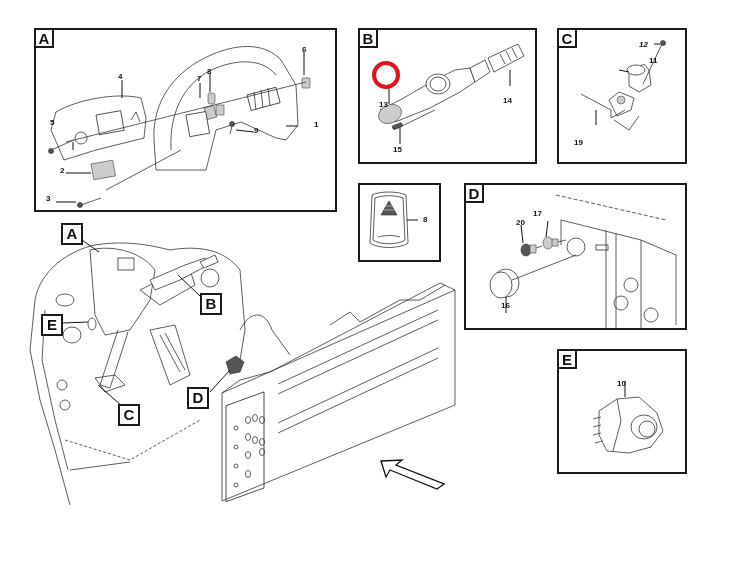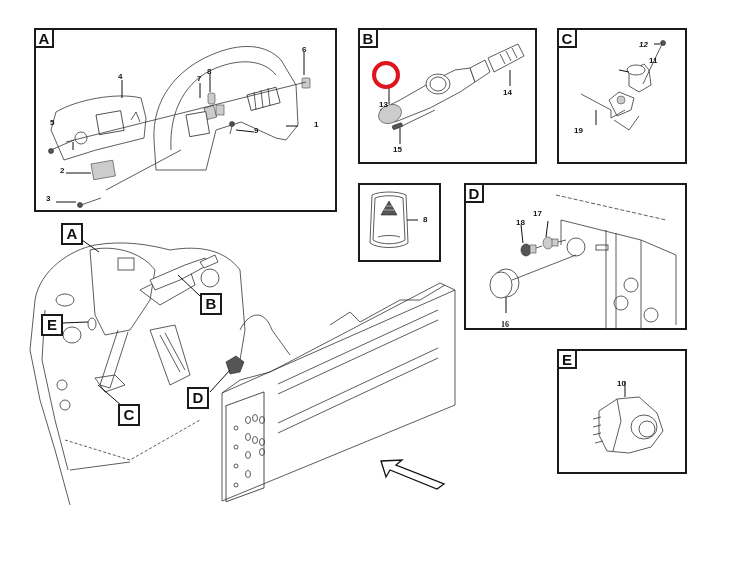--- a/index.html
+++ b/index.html
@@ -93,21 +93,21 @@
     <rect class="dk" x="32" y="96" width="10" height="4" rx="1" transform="rotate(-20 32 96)"></rect>
     <line class="ln" x1="42" y1="96" x2="75" y2="80"></line>
 
     <line class="lead" x1="29" y1="58" x2="29" y2="74"></line>
     <line class="lead" x1="150" y1="40" x2="150" y2="56"></line>
     <line class="lead" x1="40" y1="98" x2="40" y2="114"></line>
   </svg>
 
   <div style="position:absolute;left:12px;top:31px;width:28px;height:28px;border:4px solid #e0141e;border-radius:50%;box-sizing:border-box;background:#fff;"></div>
   <span class="num" style="left:19px;top:40px;margin-top:30px;">13</span>
-  <span class="num" style="left:143px;top:58px;">14</span>
+  <span class="num" style="left:143px;top:66px;">14</span>
   <span class="num" style="left:33px;top:115px;">15</span>
 </div>
 
 <div class="box" style="left:557px;top:28px;width:130px;height:136px;">
   <div class="tag">C</div>
   <svg width="130" height="136">
 
     <path class="lf" d="M70,42 L85,34 L90,40 L92,55 L80,62 L70,56 Z"></path>
     <ellipse class="lf" cx="77" cy="40" rx="9" ry="5"></ellipse>
 
@@ -121,21 +121,21 @@
 
     <line class="ln" x1="55" y1="90" x2="70" y2="100"></line>
     <line class="ln" x1="70" y1="100" x2="80" y2="86"></line>
 
     <line class="lead" x1="95" y1="14" x2="101" y2="14"></line>
     <line class="lead" x1="60" y1="40" x2="70" y2="42"></line>
     <line class="lead" x1="37" y1="80" x2="37" y2="95"></line>
   </svg>
   <span class="num" style="left:50px;top:26px;margin-left:40px;">11</span>
   <span class="num" style="left:80px;top:10px;font-style:italic;">12</span>
-  <span class="num" style="left:15px;top:96px;">19</span>
+  <span class="num" style="left:15px;top:108px;">19</span>
 </div>
 
 <div class="box" style="left:358px;top:183px;width:83px;height:79px;">
   <svg width="83" height="79">
     <path class="lf" d="M12,10 C20,6 38,6 46,10 L48,58 C40,64 18,64 10,58 Z"></path>
     <path class="ln" d="M15,13 C22,10 36,10 43,13 L45,55 C38,60 20,60 13,55 Z"></path>
     <polygon points="29,16 21,30 37,30" fill="#555" stroke="#222" stroke-width="0.6"></polygon>
     <line x1="24" y1="25" x2="34" y2="25" stroke="#ddd" stroke-width="0.6"></line>
     <line x1="26" y1="21" x2="32" y2="21" stroke="#ddd" stroke-width="0.6"></line>
     <path class="ln" d="M18,52 C24,50 34,50 40,52"></path>
@@ -169,23 +169,23 @@
 
     <ellipse class="gr" cx="82" cy="58" rx="5" ry="6"></ellipse>
     <rect class="gr" x="86" y="54" width="6" height="7"></rect>
     <line class="ln" x1="70" y1="63" x2="76" y2="61"></line>
     <line class="ln" x1="92" y1="57" x2="100" y2="55"></line>
 
     <line class="lead" x1="55" y1="40" x2="57" y2="58"></line>
     <line class="lead" x1="82" y1="36" x2="80" y2="52"></line>
     <line class="lead" x1="40" y1="112" x2="40" y2="128"></line>
   </svg>
-  <span class="num" style="left:35px;top:135px;font-family:Liberation Serif, serif;">16</span>
+  <span class="num" style="left:35px;top:116px;">16</span>
   <span class="num" style="left:67px;top:24px;">17</span>
-  <span class="num" style="left:50px;top:33px;">18</span>
+  <span class="num" style="left:50px;top:33px;">20</span>
 </div>
 
 <div class="box" style="left:557px;top:349px;width:130px;height:125px;">
   <div class="tag">E</div>
   <svg width="130" height="125">
     <path class="lf" d="M40,60 L58,48 L80,46 L98,62 L104,80 L92,96 L70,102 L48,100 L40,84 Z"></path>
     <path class="ln" d="M58,48 L62,70 L54,100"></path>
     <ellipse class="ln" cx="85" cy="76" rx="13" ry="12"></ellipse>
     <ellipse class="ln" cx="88" cy="78" rx="8" ry="8"></ellipse>
     <line class="ln" x1="34" y1="68" x2="42" y2="66"></line>

